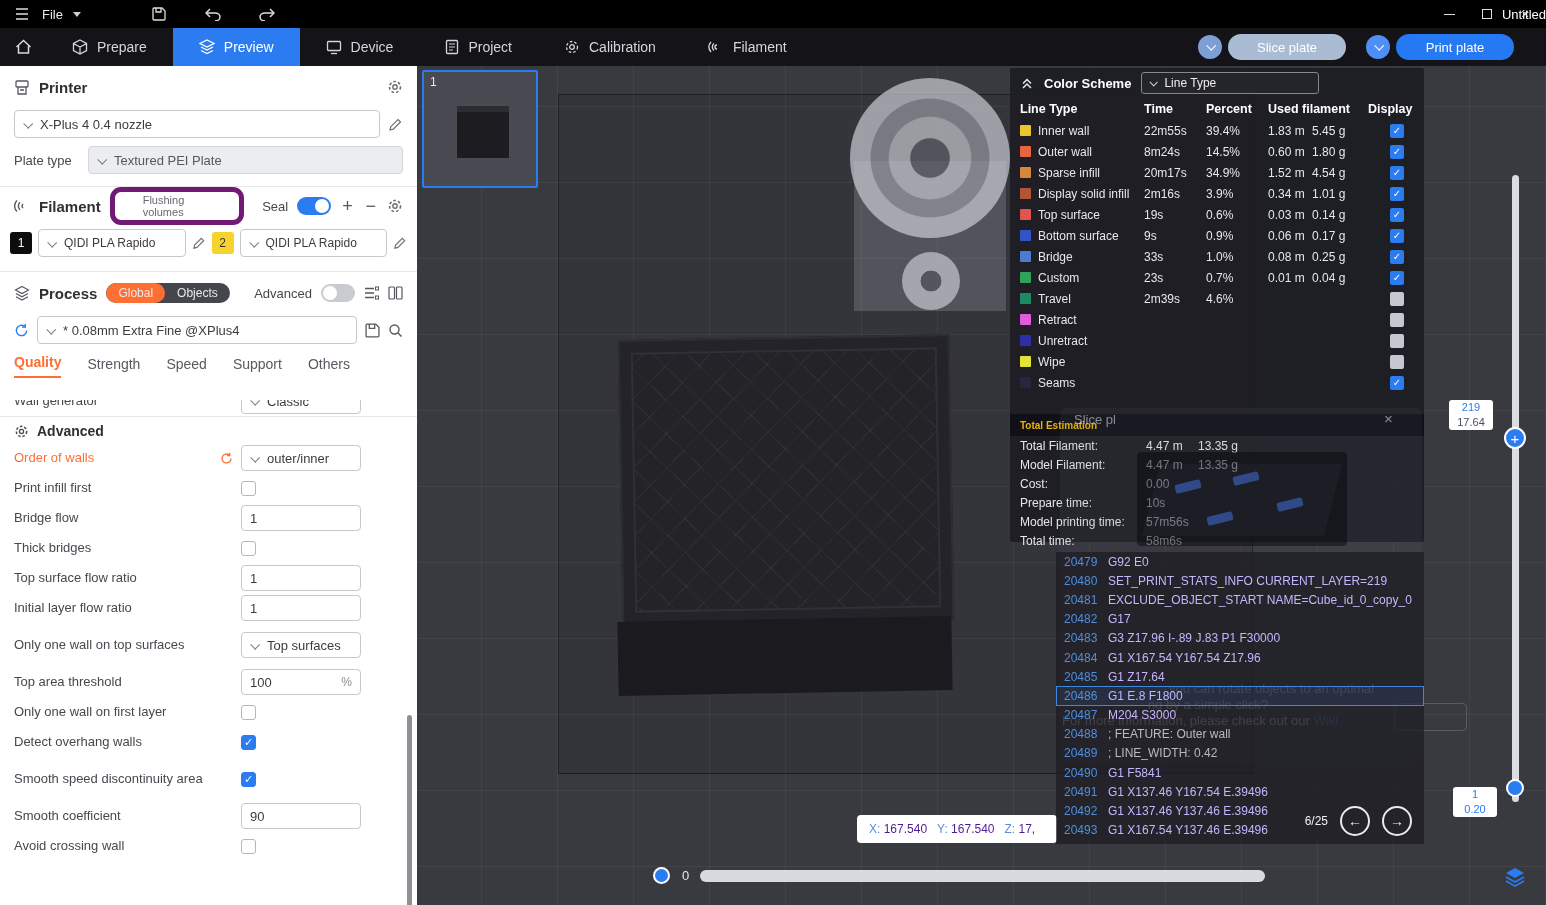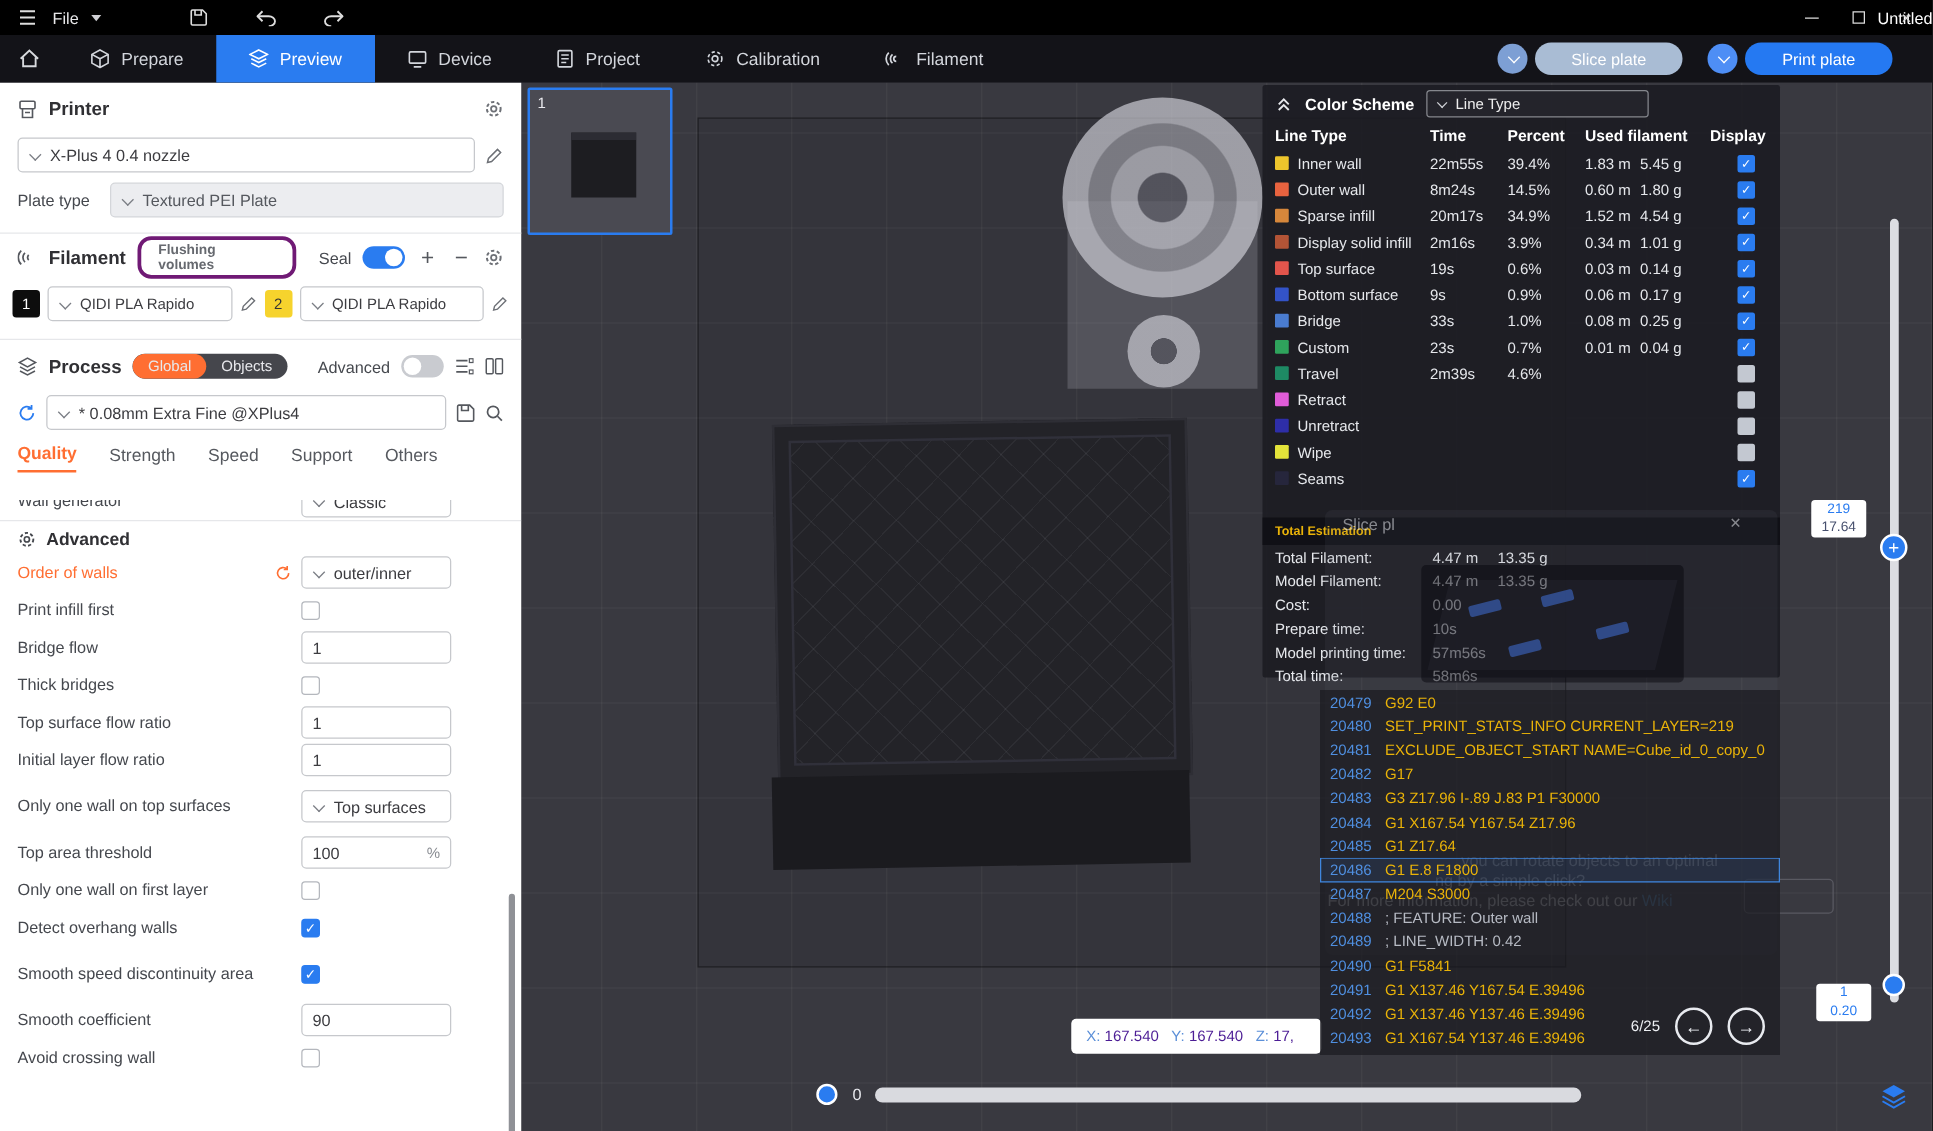--- a/index.html
+++ b/index.html
@@ -32,21 +32,21 @@
 
 
 .sidebar{position:absolute;top:66px;left:0;width:417px;bottom:0;background:#fff;z-index:6;color:#3c3c40}
 .sec-head{display:flex;align-items:center;gap:9px;padding:0 14px;height:30px;font-size:15px;font-weight:bold;color:#303034}
 .sec-head .spacer{flex:1}
 .sel{display:flex;align-items:center;border:1px solid #c6c8cc;border-radius:4px;background:#fff;height:28px;padding:0 9px;font-size:13px;color:#3c3c40;overflow:hidden;white-space:nowrap}
 .sel.gray{background:#ecedf0;border-color:#d4d6da;color:#55585e}
 .chev{width:7px;height:7px;border-right:1.6px solid #7a7d84;border-bottom:1.6px solid #7a7d84;transform:rotate(45deg) translateY(-1px);display:inline-block;flex:none;margin-right:9px}
 .icon-gray{color:#6d7076;display:inline-flex}
 .icon-blue{color:#2a7cf0;display:inline-flex}
-.chip{border:3px solid #701a75;border-radius:11px;font-size:11px;color:#66696f;padding:2px 14px;font-weight:bold}
+.chip{border:5px solid #701a75;border-radius:11px;font-size:11px;color:#66696f;padding:2px 28px;font-weight:normal}
 .toggle{width:34px;height:18px;border-radius:9px;background:#c9cbd0;position:relative;flex:none}
 .toggle .knob{position:absolute;top:2px;left:2px;width:14px;height:14px;border-radius:50%;background:#fff;transition:left .1s}
 .toggle.on{background:#2a7cf0}.toggle.on .knob{left:18px}
 .pm{font-size:18px;color:#55585e;width:18px;text-align:center;font-weight:normal}
 .slotsq{width:22px;height:22px;border-radius:3px;display:flex;align-items:center;justify-content:center;font-size:12px;flex:none}
 .slotsq.s1{color:#fff}.slotsq.s2{color:#333}
 .modepill{display:flex;background:#45464c;border-radius:12px;overflow:hidden;font-size:12px;font-weight:normal}
 .modepill .seg{padding:3px 12px;color:#e8e8ec}
 .modepill .seg.on{background:#ff6e32;border-radius:12px}
 .ptabs{display:flex;gap:26px;padding:0 14px;align-items:flex-end;height:30px;font-size:14px;color:#56595f}
@@ -121,21 +121,21 @@
 .cbox{width:14px;height:14px;border-radius:2px;background:#c3c8d1;margin-left:22px;display:flex;align-items:center;justify-content:center;font-size:10px;color:#fff}
 .cbox.on{background:#2a7cf0}.cbox.on::after{content:"✓"}
 .est-title{display:flex;align-items:center;height:22px;padding:0 10px;font-size:10px;font-weight:bold;color:#eab308;background:rgba(14,14,20,.85);margin-top:21px}
 .erow{display:flex;align-items:center;height:19px;padding:0 10px;font-size:12px}
 .el{width:126px}.ev1{width:52px}.ev2{flex:1}
 
 
 .gpanel{position:absolute;left:1056px;top:552px;width:368px;height:292px;z-index:5;background:rgba(25,25,31,.7);color:#e3e6ec}
 .gline{display:flex;align-items:center;height:19.2px;padding:0 8px;font-size:12px;white-space:nowrap}
 .gnum{width:44px;color:#4f8fe0;flex:none}
-.gc{color:#eab308}
+.gc{color:#c4b5fd}
 .gline.dim .gc{color:#b7bbc4}
 .gline.on{box-shadow:inset 0 0 0 1px #3f86de;background:rgba(54,98,164,.18)}
 .gpager{position:absolute;right:12px;bottom:8px;display:flex;align-items:center;gap:12px}
 .gpager .pgtxt{font-size:12px;color:#eef0f4}
 .pgbtn{width:30px;height:30px;border-radius:50%;border:2px solid #e8eaef;color:#eef0f4;display:flex;align-items:center;justify-content:center;font-size:14px;background:transparent}
 svg{display:block}
 </style>
 </head>
 <body>
 

